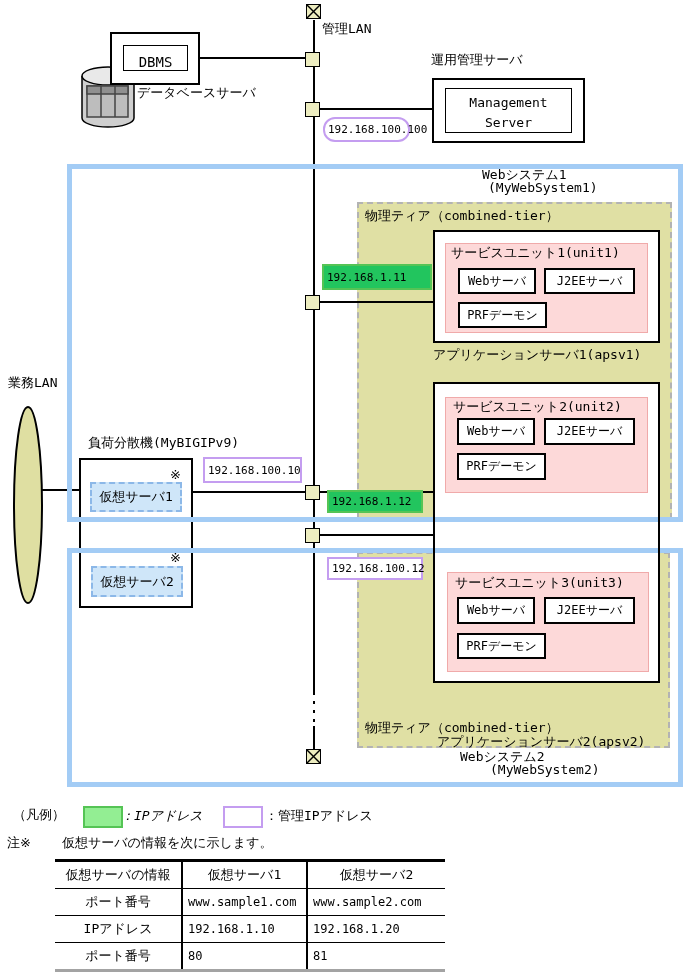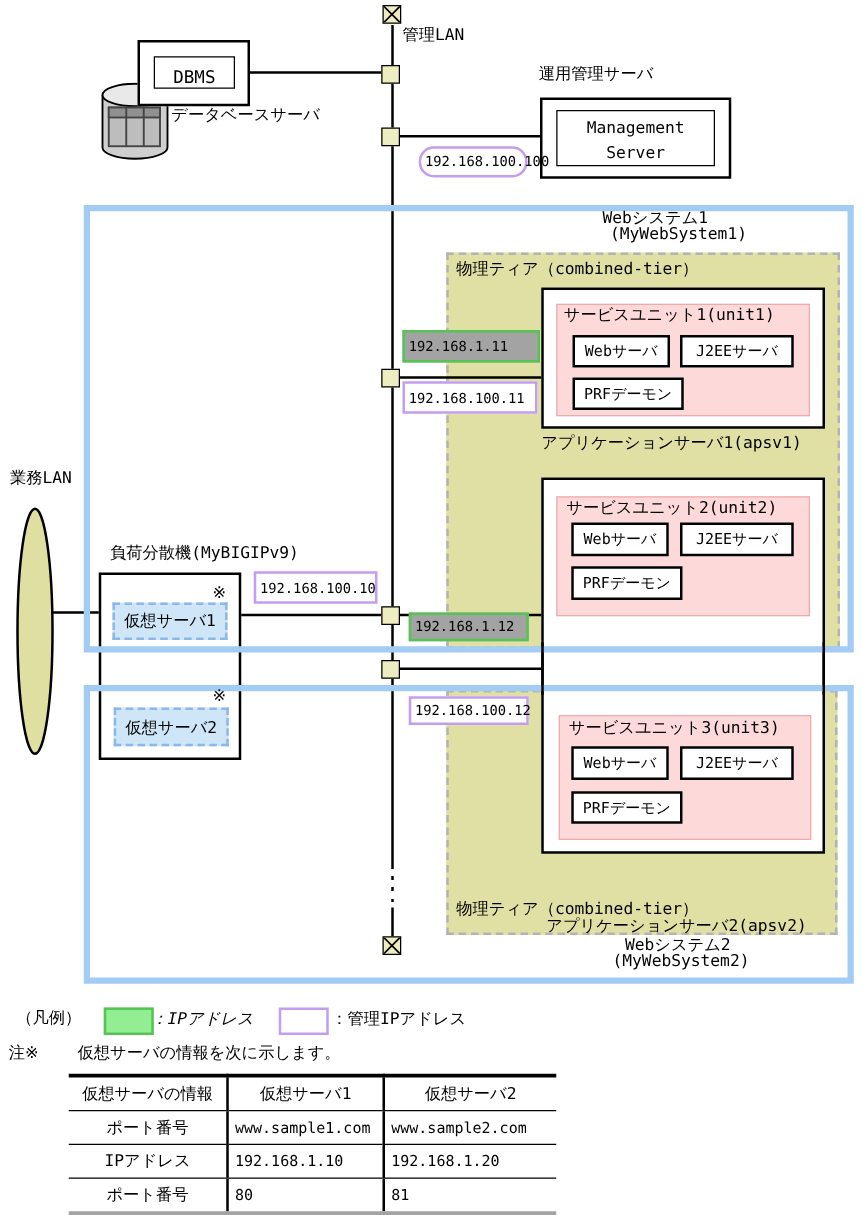--- a/index.html
+++ b/index.html
@@ -23,21 +23,21 @@
   
   .ln{background:#000;z-index:3;}
   .vdots{width:2px;background:repeating-linear-gradient(#000 0 3px,transparent 3px 9px);z-index:3;}
   
   .sq{width:15px;height:15px;background:#ededc0;border:1px solid #000;z-index:4;box-sizing:border-box;}
   .xbox{width:15px;height:15px;background:#ededc0;border:1px solid #000;z-index:4;box-sizing:border-box;}
   .xbox svg{display:block;width:100%;height:100%;}
   
   .chip{display:flex;align-items:center;font-size:11px;padding-left:3px;box-sizing:border-box;
         font-family:"DejaVu Sans Mono",monospace;z-index:6;white-space:nowrap;}
-  .chip-ip{background:#a3a3a3;border:2px solid #55c455;}
+  .chip-ip{background:#22c55e;border:2px solid #55c455;}
   .chip-mip{background:#fff;border:2px solid #c49df0;}
   
   .vsrv{background:#cfe6f9;border:2px dashed #8cb8e8;z-index:4;display:flex;align-items:center;justify-content:center;font-size:13px;white-space:nowrap;}
   .override{background:#000;width:2px;z-index:6;}
   
   .sw{width:40px;height:22px;box-sizing:border-box;z-index:2;}
   table.vtab{position:absolute;left:55px;top:859px;width:390px;border-collapse:collapse;
     border-top:3px solid #000;border-bottom:3px solid #a3a3a3;font-size:13px;table-layout:fixed;z-index:2;}
   table.vtab td{border-bottom:1px solid #000;height:26px;padding:0;white-space:nowrap;overflow:hidden;}
   table.vtab tr:last-child td{border-bottom:none;}
@@ -154,37 +154,36 @@
 
   <div class="abs lbl" style="left:322px;top:22px;">管理LAN</div>
   <div class="abs lbl" style="left:137px;top:86px;z-index:4;">データベースサーバ</div>
   <div class="abs lbl" style="left:431px;top:53px;">運用管理サーバ</div>
   <div class="abs lbl" style="left:482px;top:168px;">Webシステム1</div>
   <div class="abs lbl" style="left:488px;top:181px;">(MyWebSystem1)</div>
   <div class="abs lbl" style="left:365px;top:209px;">物理ティア（combined-tier）</div>
   <div class="abs lbl" style="left:433px;top:348px;">アプリケーションサーバ1(apsv1)</div>
   <div class="abs lbl" style="left:437px;top:689px;margin-top:46px;">アプリケーションサーバ2(apsv2)</div>
   <div class="abs lbl" style="left:365px;top:721px;">物理ティア（combined-tier）</div>
-  <div class="abs lbl" style="left:500px;top:750px;">Webシステム2</div>
+  <div class="abs lbl" style="left:460px;top:750px;">Webシステム2</div>
   <div class="abs lbl" style="left:490px;top:763px;">(MyWebSystem2)</div>
   <div class="abs lbl" style="left:8px;top:376px;">業務LAN</div>
   <div class="abs lbl" style="left:88px;top:436px;">負荷分散機(MyBIGIPv9)</div>
   <div class="abs lbl" style="left:170px;top:468px;">※</div>
   <div class="abs lbl" style="left:170px;top:551px;">※</div>
 
   <div class="abs vsrv" style="left:90px;top:482px;width:92px;height:30px;box-sizing:border-box;">
       <span>仮想サーバ1</span>
     </div>
   <div class="abs vsrv" style="left:91px;top:566px;width:92px;height:31px;box-sizing:border-box;">
       <span>仮想サーバ2</span>
     </div>
 
-  <div class="abs chip chip-mip" style="left:335px;top:117px;width:87px;height:25px;border-radius:12px;">192.168.100.100</div>
+  <div class="abs chip chip-mip" style="left:323px;top:117px;width:87px;height:25px;border-radius:12px;">192.168.100.100</div>
   <div class="abs chip chip-ip" style="left:322px;top:264px;width:110px;height:26px;">192.168.1.11</div>
-  <div class="abs chip chip-mip" style="left:322px;top:305px;width:108px;height:26px;">192.168.100.11</div>
   <div class="abs chip chip-mip" style="left:203px;top:457px;width:99px;height:26px;">192.168.100.10</div>
   <div class="abs chip chip-ip" style="left:327px;top:490px;width:96px;height:23px;">192.168.1.12</div>
   <div class="abs chip chip-mip" style="left:327px;top:557px;width:96px;height:23px;">192.168.100.12</div>
 
   <div class="abs lbl" style="left:13px;top:808px;z-index:2;">（凡例）</div>
   <div class="abs sw" style="left:83px;top:806px;background:#93ee93;border:2px solid #55c455;"></div>
   <div class="abs lbl" style="left:121px;top:809px;z-index:2;font-style:italic;">：IPアドレス</div>
   <div class="abs sw" style="left:223px;top:806px;background:#fff;border:2px solid #c49df0;"></div>
   <div class="abs lbl" style="left:265px;top:809px;z-index:2;">：管理IPアドレス</div>
 

